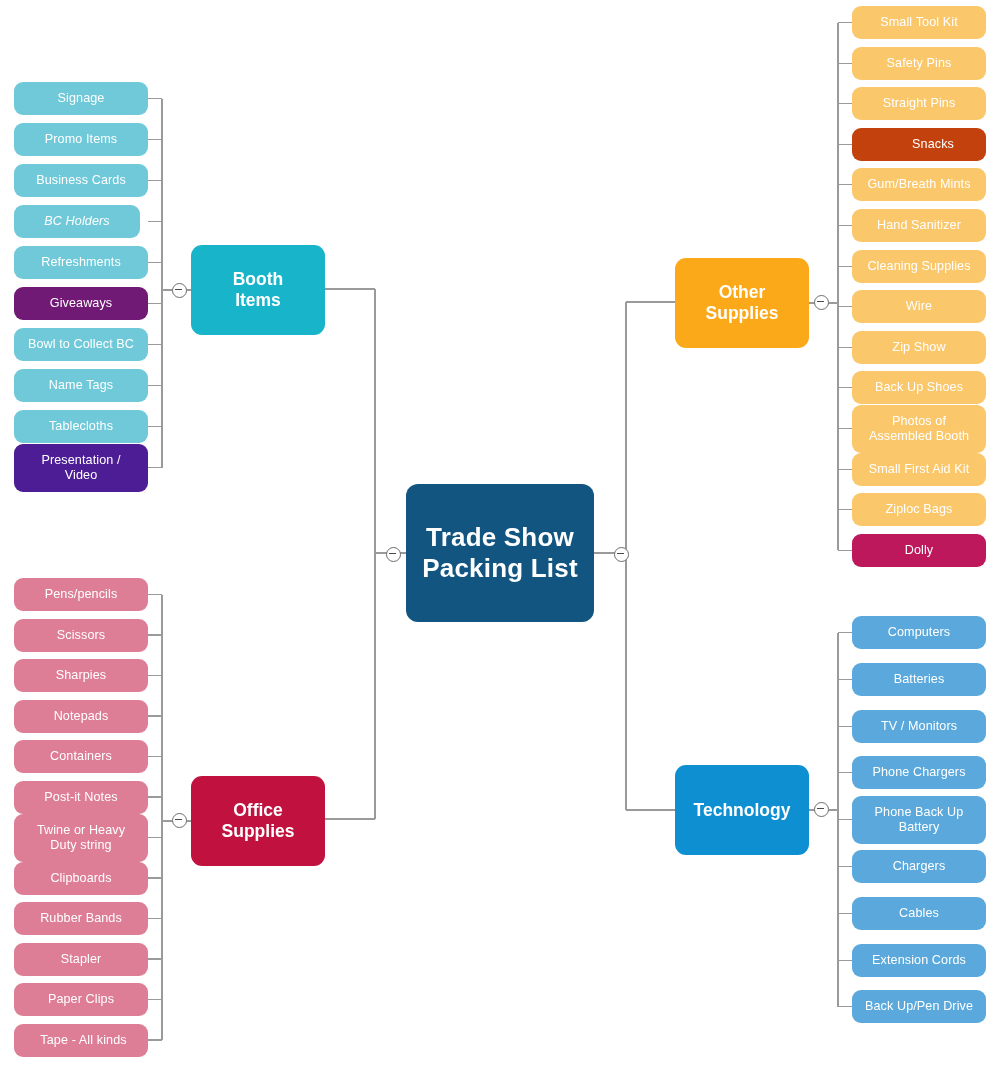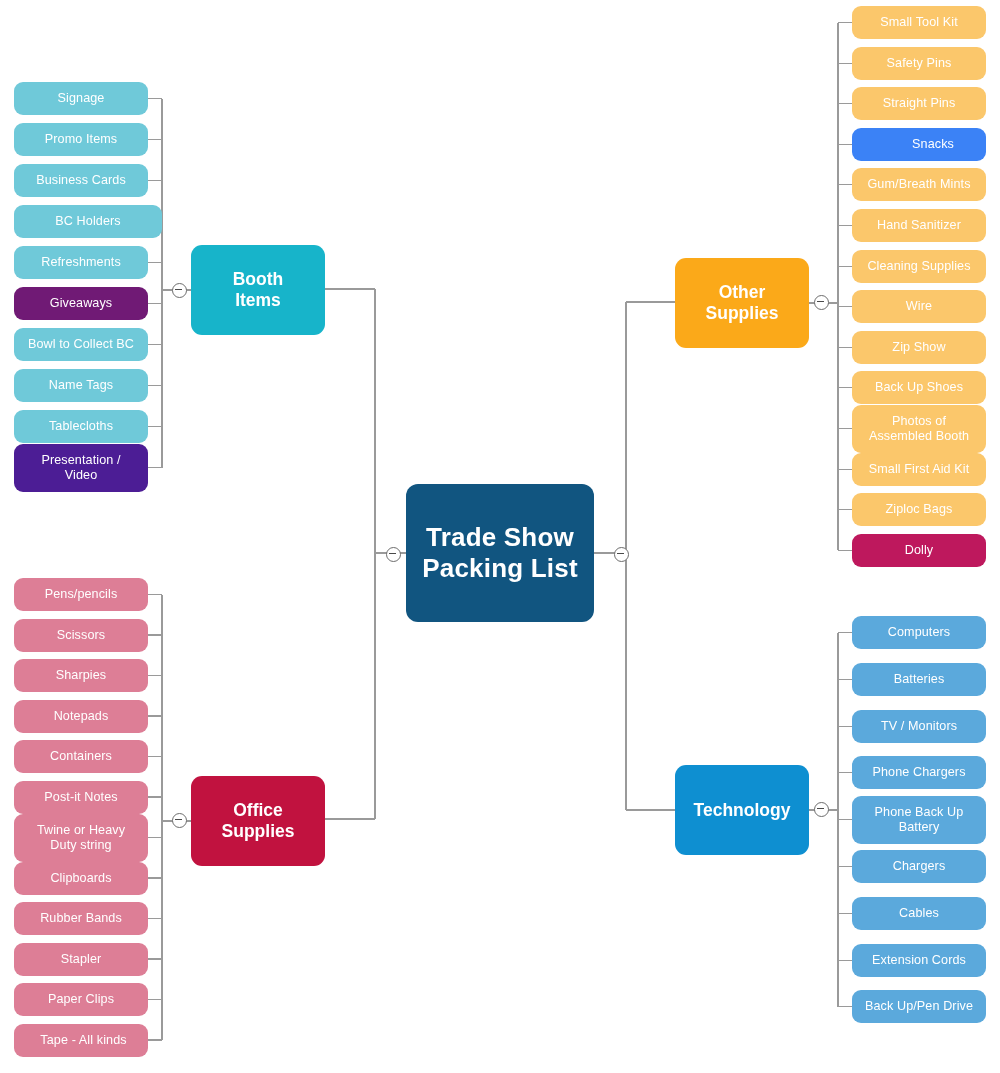--- a/index.html
+++ b/index.html
@@ -145,21 +145,21 @@
       <line x1="809" y1="810" x2="838" y2="810" stroke="#9a9a9a" stroke-width="1.1" shape-rendering="crispEdges"></line>
     </svg>
   <div id="nodes">
       <div class="root node" style="left: 406px; top: 484px; width: 188px; height: 138px; background: rgb(17, 85, 128);">Trade Show
 Packing List</div>
       <div class="branch node" style="left: 191px; top: 245px; width: 134px; height: 90px; background: rgb(23, 180, 202);">Booth
 Items</div>
       <div class="leaf node" style="left: 14px; top: 82px; width: 134px; height: 33px; background: rgb(111, 201, 217);">Signage</div>
       <div class="leaf node" style="left: 14px; top: 123px; width: 134px; height: 33px; background: rgb(111, 201, 217);">Promo Items</div>
       <div class="leaf node" style="left: 14px; top: 164px; width: 134px; height: 33px; background: rgb(111, 201, 217);">Business Cards</div>
-      <div class="leaf node" style="left: 14px; top: 205px; width: 148px; height: 33px; background: rgb(111, 201, 217);">BC Holders</div>
+      <div class="leaf node" style="left: 14px; top: 205px; width: 126px; height: 33px; background: rgb(111, 201, 217); font-style: italic;">BC Holders</div>
       <div class="leaf node" style="left: 14px; top: 246px; width: 134px; height: 33px; background: rgb(111, 201, 217);">Refreshments</div>
       <div class="leaf node" style="left: 14px; top: 287px; width: 134px; height: 33px; background: #701a75; text-align: center;">Giveaways</div>
       <div class="leaf node" style="left: 14px; top: 328px; width: 134px; height: 33px; background: rgb(111, 201, 217);">Bowl to Collect BC</div>
       <div class="leaf node" style="left: 14px; top: 369px; width: 134px; height: 33px; background: rgb(111, 201, 217);">Name Tags</div>
       <div class="leaf node" style="left: 14px; top: 410px; width: 134px; height: 33px; background: rgb(111, 201, 217);">Tablecloths</div>
       <div class="leaf node" style="left: 14px; top: 443.5px; width: 134px; height: 48px; background: #4c1d95;">Presentation /
 Video</div>
       <div class="branch node" style="left: 191px; top: 776px; width: 134px; height: 90px; background: rgb(193, 18, 63);">Office
 Supplies</div>
       <div class="leaf node" style="left: 14px; top: 578px; width: 134px; height: 33px; background: rgb(221, 126, 150);">Pens/pencils</div>
@@ -173,21 +173,21 @@
       <div class="leaf node" style="left: 14px; top: 861.5px; width: 134px; height: 33px; background: rgb(221, 126, 150);">Clipboards</div>
       <div class="leaf node" style="left: 14px; top: 902px; width: 134px; height: 33px; background: rgb(221, 126, 150);">Rubber Bands</div>
       <div class="leaf node" style="left: 14px; top: 942.5px; width: 134px; height: 33px; background: rgb(221, 126, 150);">Stapler</div>
       <div class="leaf node" style="left: 14px; top: 983px; width: 134px; height: 33px; background: rgb(221, 126, 150);">Paper Clips</div>
       <div class="leaf node" style="left: 14px; top: 1023.5px; width: 134px; height: 33px; background: rgb(221, 126, 150); padding-left: 13px;">Tape - All kinds</div>
       <div class="branch node" style="left: 675px; top: 258px; width: 134px; height: 90px; background: rgb(251, 169, 25);">Other
 Supplies</div>
       <div class="leaf node" style="left: 852px; top: 6px; width: 134px; height: 33px; background: rgb(251, 199, 107);">Small Tool Kit</div>
       <div class="leaf node" style="left: 852px; top: 46.6px; width: 134px; height: 33px; background: rgb(251, 199, 107);">Safety Pins</div>
       <div class="leaf node" style="left: 852px; top: 87.2px; width: 134px; height: 33px; background: rgb(251, 199, 107);">Straight Pins</div>
-      <div class="leaf node" style="left: 852px; top: 127.8px; width: 134px; height: 33px; background: #3b82f6; padding-left: 36px;">Snacks</div>
+      <div class="leaf node" style="left: 852px; top: 127.8px; width: 134px; height: 33px; background: #c2410c; padding-left: 36px;">Snacks</div>
       <div class="leaf node" style="left: 852px; top: 168.4px; width: 134px; height: 33px; background: rgb(251, 199, 107);">Gum/Breath Mints</div>
       <div class="leaf node" style="left: 852px; top: 209px; width: 134px; height: 33px; background: rgb(251, 199, 107);">Hand Sanitizer</div>
       <div class="leaf node" style="left: 852px; top: 249.6px; width: 134px; height: 33px; background: rgb(251, 199, 107);">Cleaning Supplies</div>
       <div class="leaf node" style="left: 852px; top: 290.2px; width: 134px; height: 33px; background: rgb(251, 199, 107);">Wire</div>
       <div class="leaf node" style="left: 852px; top: 330.8px; width: 134px; height: 33px; background: rgb(251, 199, 107);">Zip Show</div>
       <div class="leaf node" style="left: 852px; top: 371.4px; width: 134px; height: 33px; background: rgb(251, 199, 107);">Back Up Shoes</div>
       <div class="leaf node" style="left: 852px; top: 404.5px; width: 134px; height: 48px; background: rgb(251, 199, 107);">Photos of
 Assembled Booth</div>
       <div class="leaf node" style="left: 852px; top: 452.6px; width: 134px; height: 33px; background: rgb(251, 199, 107);">Small First Aid Kit</div>
       <div class="leaf node" style="left: 852px; top: 493.2px; width: 134px; height: 33px; background: rgb(251, 199, 107);">Ziploc Bags</div>

